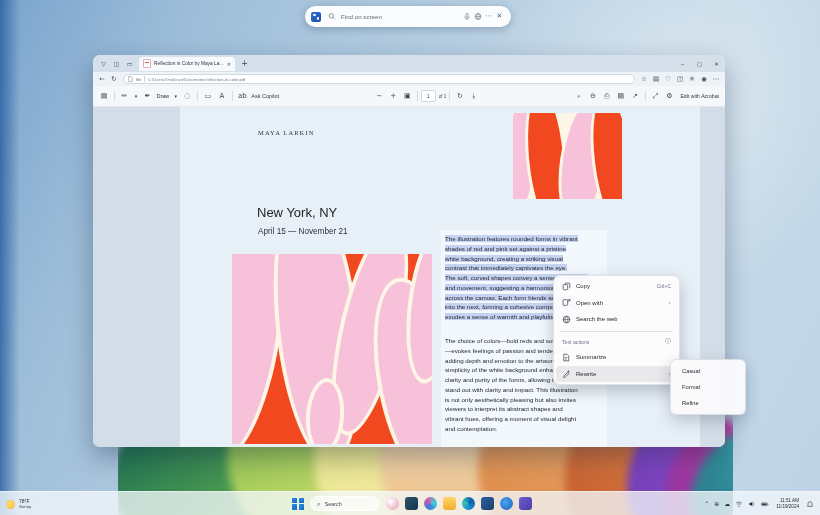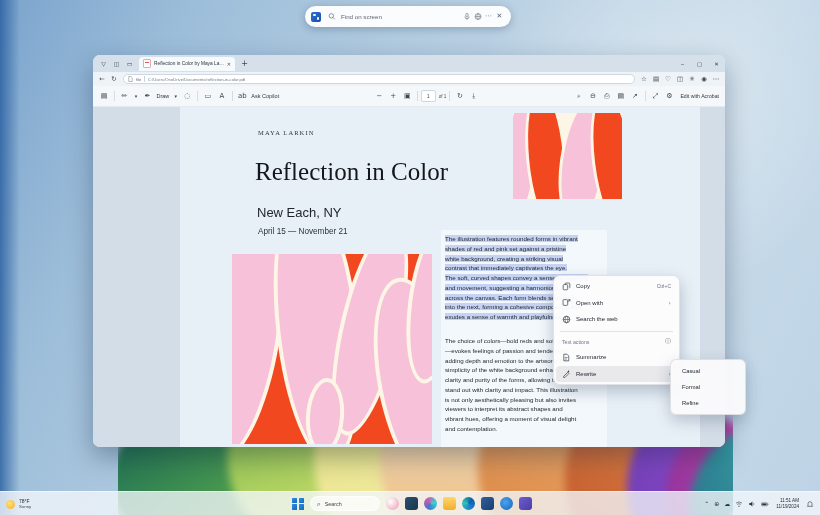--- a/index.html
+++ b/index.html
@@ -258,22 +258,21 @@
 
     <div class="viewer">
       <div class="page">
         <div class="illo illo-top">
           <div class="blob r1"></div>
           <div class="blob r2"></div>
           <div class="blob r3"></div>
           <div class="blob r4"></div>
         </div>
         <div class="doc-author">MAYA LARKIN</div>
-        <div class="doc-title">Reflection in Color</div>
-        <div class="doc-location">New Each, NY</div>
+        <div class="doc-location">New York, NY</div>
         <div class="doc-dates">April 15 — November 21</div>
 
         <div class="illo illo-left">
           <div class="blob b1"></div>
           <div class="blob b2"></div>
           <div class="blob b3"></div>
           <div class="blob b4"></div>
           <div class="blob b6"></div>
           <div class="blob b5"></div>
         </div>

